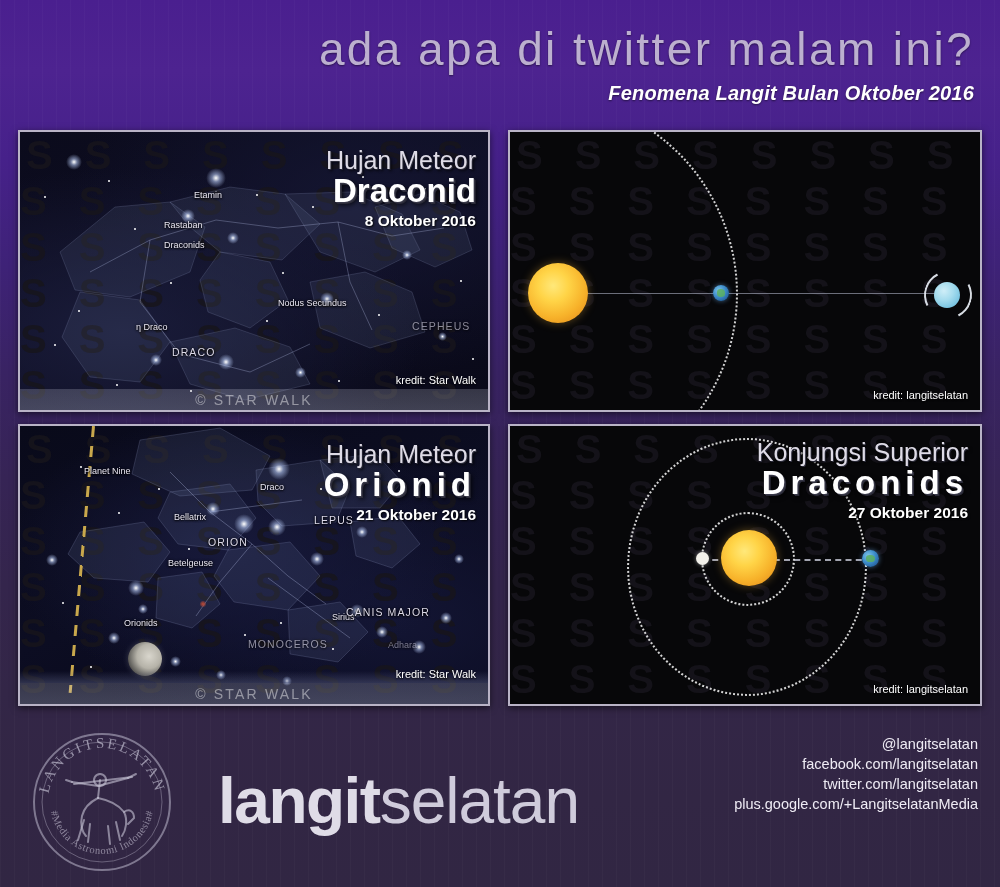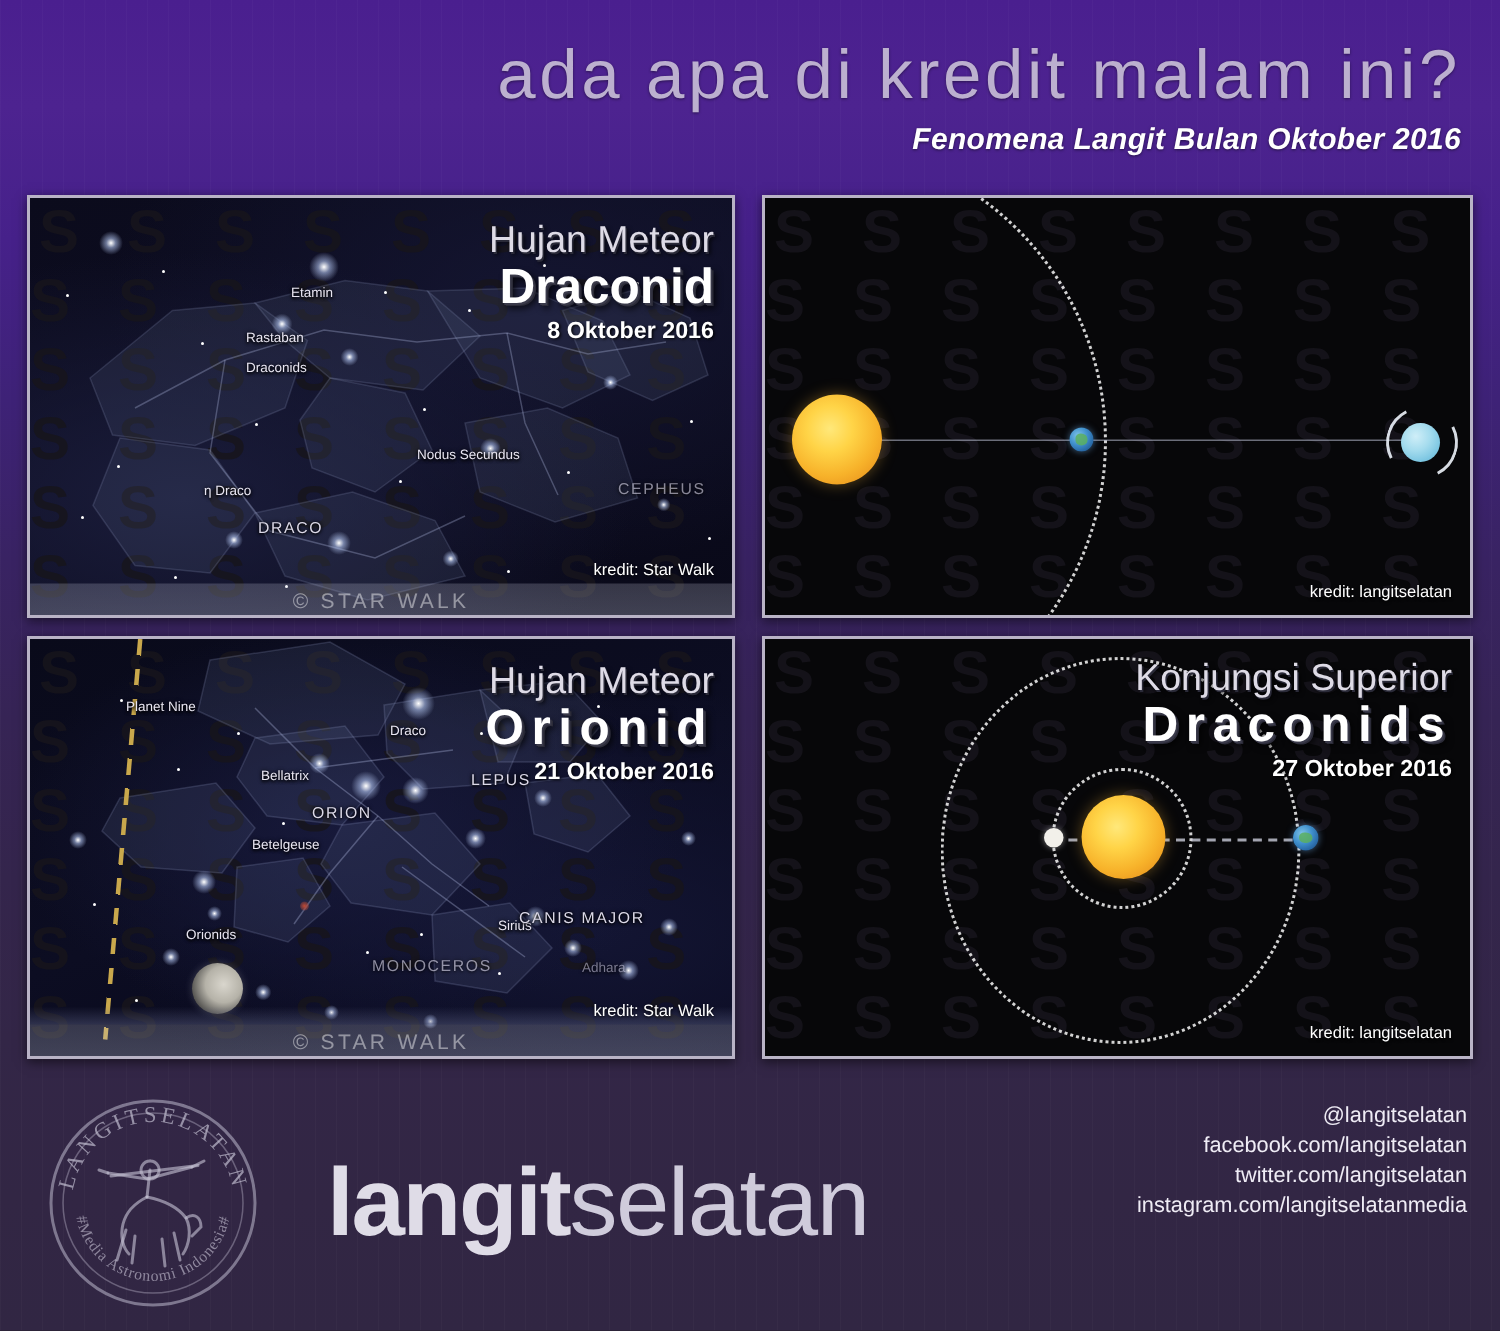--- a/index.html
+++ b/index.html
@@ -142,21 +142,21 @@
   .contact .k{font-size:19px;font-weight:bold;color:#ffffff;letter-spacing:.5px;
               text-shadow:0 1px 2px rgba(0,0,0,.6);}
   .contact .line{font-size:14.5px;color:#efecf5;line-height:1.38;}
 </style>
 </head>
 <body>
 
 <div id="poster">
 
   <div class="header">
-    <div class="main-title">ada apa di kredit malam ini?</div>
+    <div class="main-title">ada apa di twitter malam ini?</div>
     <div class="sub-title">Fenomena Langit Bulan Oktober 2016</div>
   </div>
 
   <div class="panel p1">
     <div class="panel-inner">
       <div class="starfield sky1"></div>
       <div class="swm">SSSSSSSSSSSSSSSS SSSSSSSSSSSSSSSS SSSSSSSSSSSSSSSS SSSSSSSSSSSSSSSS SSSSSSSSSSSSSSSS SSSSSSSSSSSSSSSS SSSSSSSSSSSSSSSS SSSSSSSSSSSSSSSS</div>
 
       <svg width="472" height="282" style="position:absolute;left:0;top:0;">
         <g fill="rgba(150,162,210,.10)" stroke="rgba(170,182,228,.17)" stroke-width="1">
@@ -393,17 +393,17 @@
     </div>
 
     <div class="wordmark">
       <span class="wm-bold">langit</span><span class="wm-thin">selatan</span>
     </div>
 
     <div class="contact">
       <div class="line">@langitselatan</div>
       <div class="line">facebook.com/langitselatan</div>
       <div class="line">twitter.com/langitselatan</div>
-      <div class="line">instagram.com/langitselatanmedia</div>
+      <div class="line">plus.google.com/+LangitselatanMedia</div>
     </div>
   </div>
 
 </div>
 
 </body></html>

